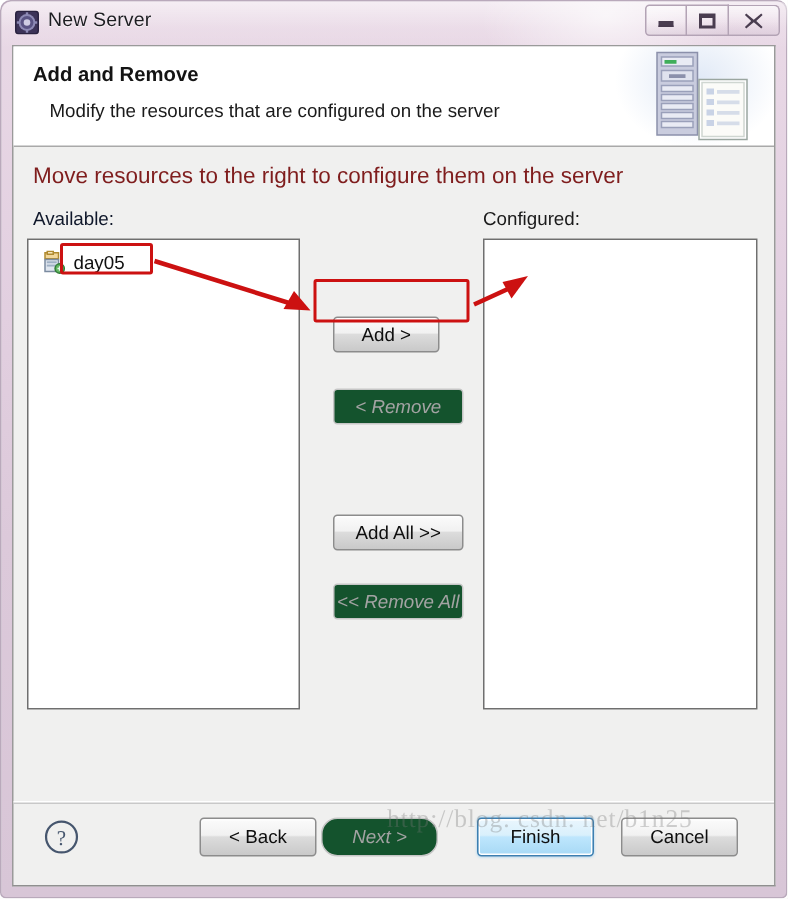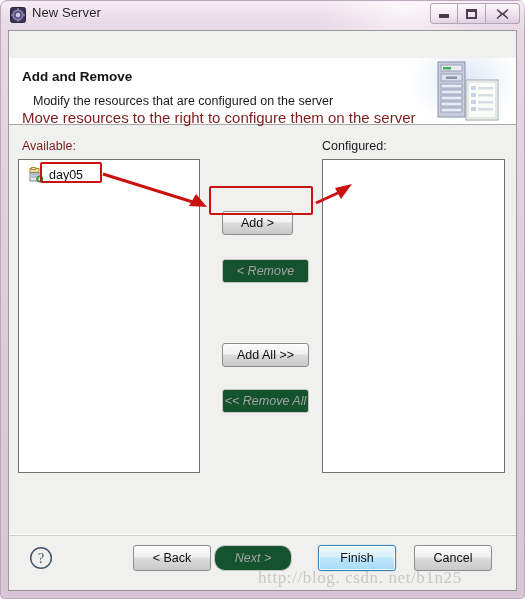--- a/index.html
+++ b/index.html
@@ -113,21 +113,20 @@
 
   
   .wizard-header {
     position: absolute;
     left: 0; top: 0;
     width: 507px; height: 67px;
     background: #ffffff;
     border-bottom: 1px solid #a9a9a9;
     box-sizing: border-box;
     overflow: hidden;
-    margin-top: 27px;
   }
   .wizard-title {
     position: absolute;
     left: 13px; top: 11px;
     font-size: 13.5px;
     font-weight: bold;
     color: #141414;
   }
   .wizard-subtitle {
     position: absolute;
@@ -152,21 +151,21 @@
   .main-text {
     position: absolute;
     left: 13px; top: 78px;
     font-size: 15px;
     color: #7f1d1d;
   }
   .label-available {
     position: absolute;
     left: 13px; top: 108px;
     font-size: 12.5px;
-    color: #7f1d1d;
+    color: #0f172a;
   }
   .label-configured {
     position: absolute;
     left: 313px; top: 108px;
     font-size: 12.5px;
     color: #1a1a1a;
   }
 
   .listbox {
     position: absolute;
@@ -264,21 +263,21 @@
 
   .anno-svg {
     position: absolute;
     left: 0; top: 0;
     width: 525px; height: 599px;
     pointer-events: none;
   }
 
   .watermark {
     position: absolute;
-    left: 258px; top: 568px;
+    left: 258px; top: 536px;
     font-family: "Liberation Serif", serif;
     font-size: 17px;
     color: rgba(120,120,120,.34);
     letter-spacing: .6px;
     white-space: nowrap;
     pointer-events: none;
   }
 </style>
 </head>
 <body>

